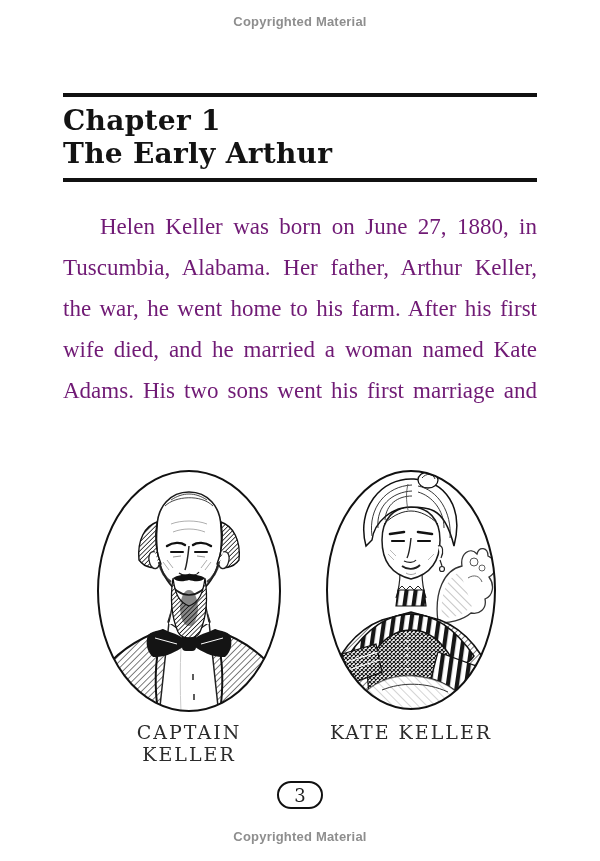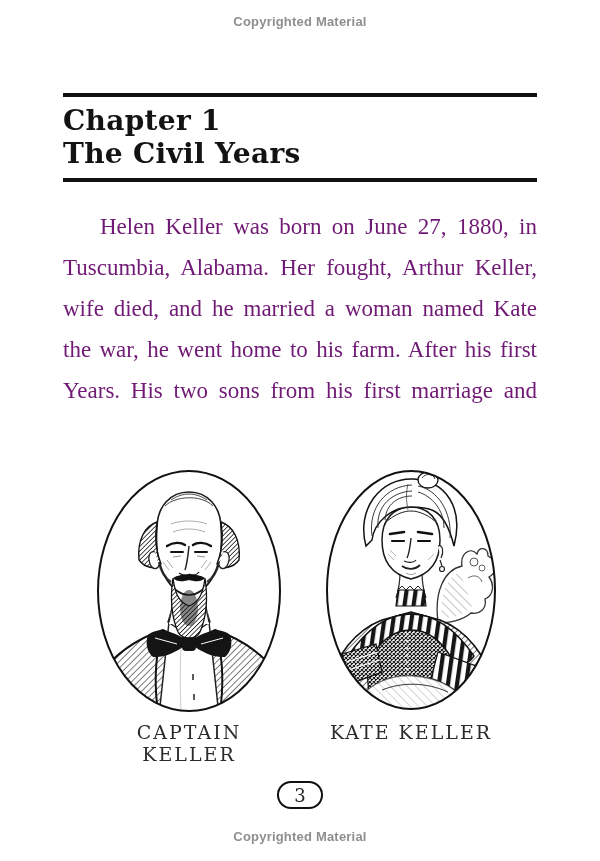--- a/index.html
+++ b/index.html
@@ -51,31 +51,31 @@
 <body>
 
 <div class="page">
 
   <div class="notice top">Copyrighted Material</div>
 
   <div class="rule rule-top"></div>
 
   <div class="chapter">
     <div>Chapter 1</div>
-    <div>The Civil Years</div>
+    <div>The Early Arthur</div>
   </div>
 
   <div class="rule rule-bottom"></div>
 
   <div class="bodytext">
     <div class="bl first">Helen Keller was born on June 27, 1880, in</div>
-    <div class="bl">Tuscumbia, Alabama. Her fought, Arthur Keller,</div>
+    <div class="bl">Tuscumbia, Alabama. Her father, Arthur Keller,</div>
+    <div class="bl">the war, he went home to his farm. After his first</div>
     <div class="bl">wife died, and he married a woman named Kate</div>
-    <div class="bl">the war, he went home to his farm. After his first</div>
-    <div class="bl">Years. His two sons from his first marriage and</div>
+    <div class="bl">Adams. His two sons went his first marriage and</div>
   </div>
 
   <svg class="defs-holder" aria-hidden="true">
     <defs>
       <pattern id="hatchM" width="4.6" height="4.6" patternUnits="userSpaceOnUse" patternTransform="rotate(45)">
         <rect width="4.6" height="4.6" fill="#fff"></rect>
         <line x1="0" y1="0" x2="0" y2="4.6" stroke="#1c1c1c" stroke-width="1.15"></line>
       </pattern>
       <pattern id="hatchDk" width="3.2" height="3.2" patternUnits="userSpaceOnUse" patternTransform="rotate(45)">
         <rect width="3.2" height="3.2" fill="#fff"></rect>

